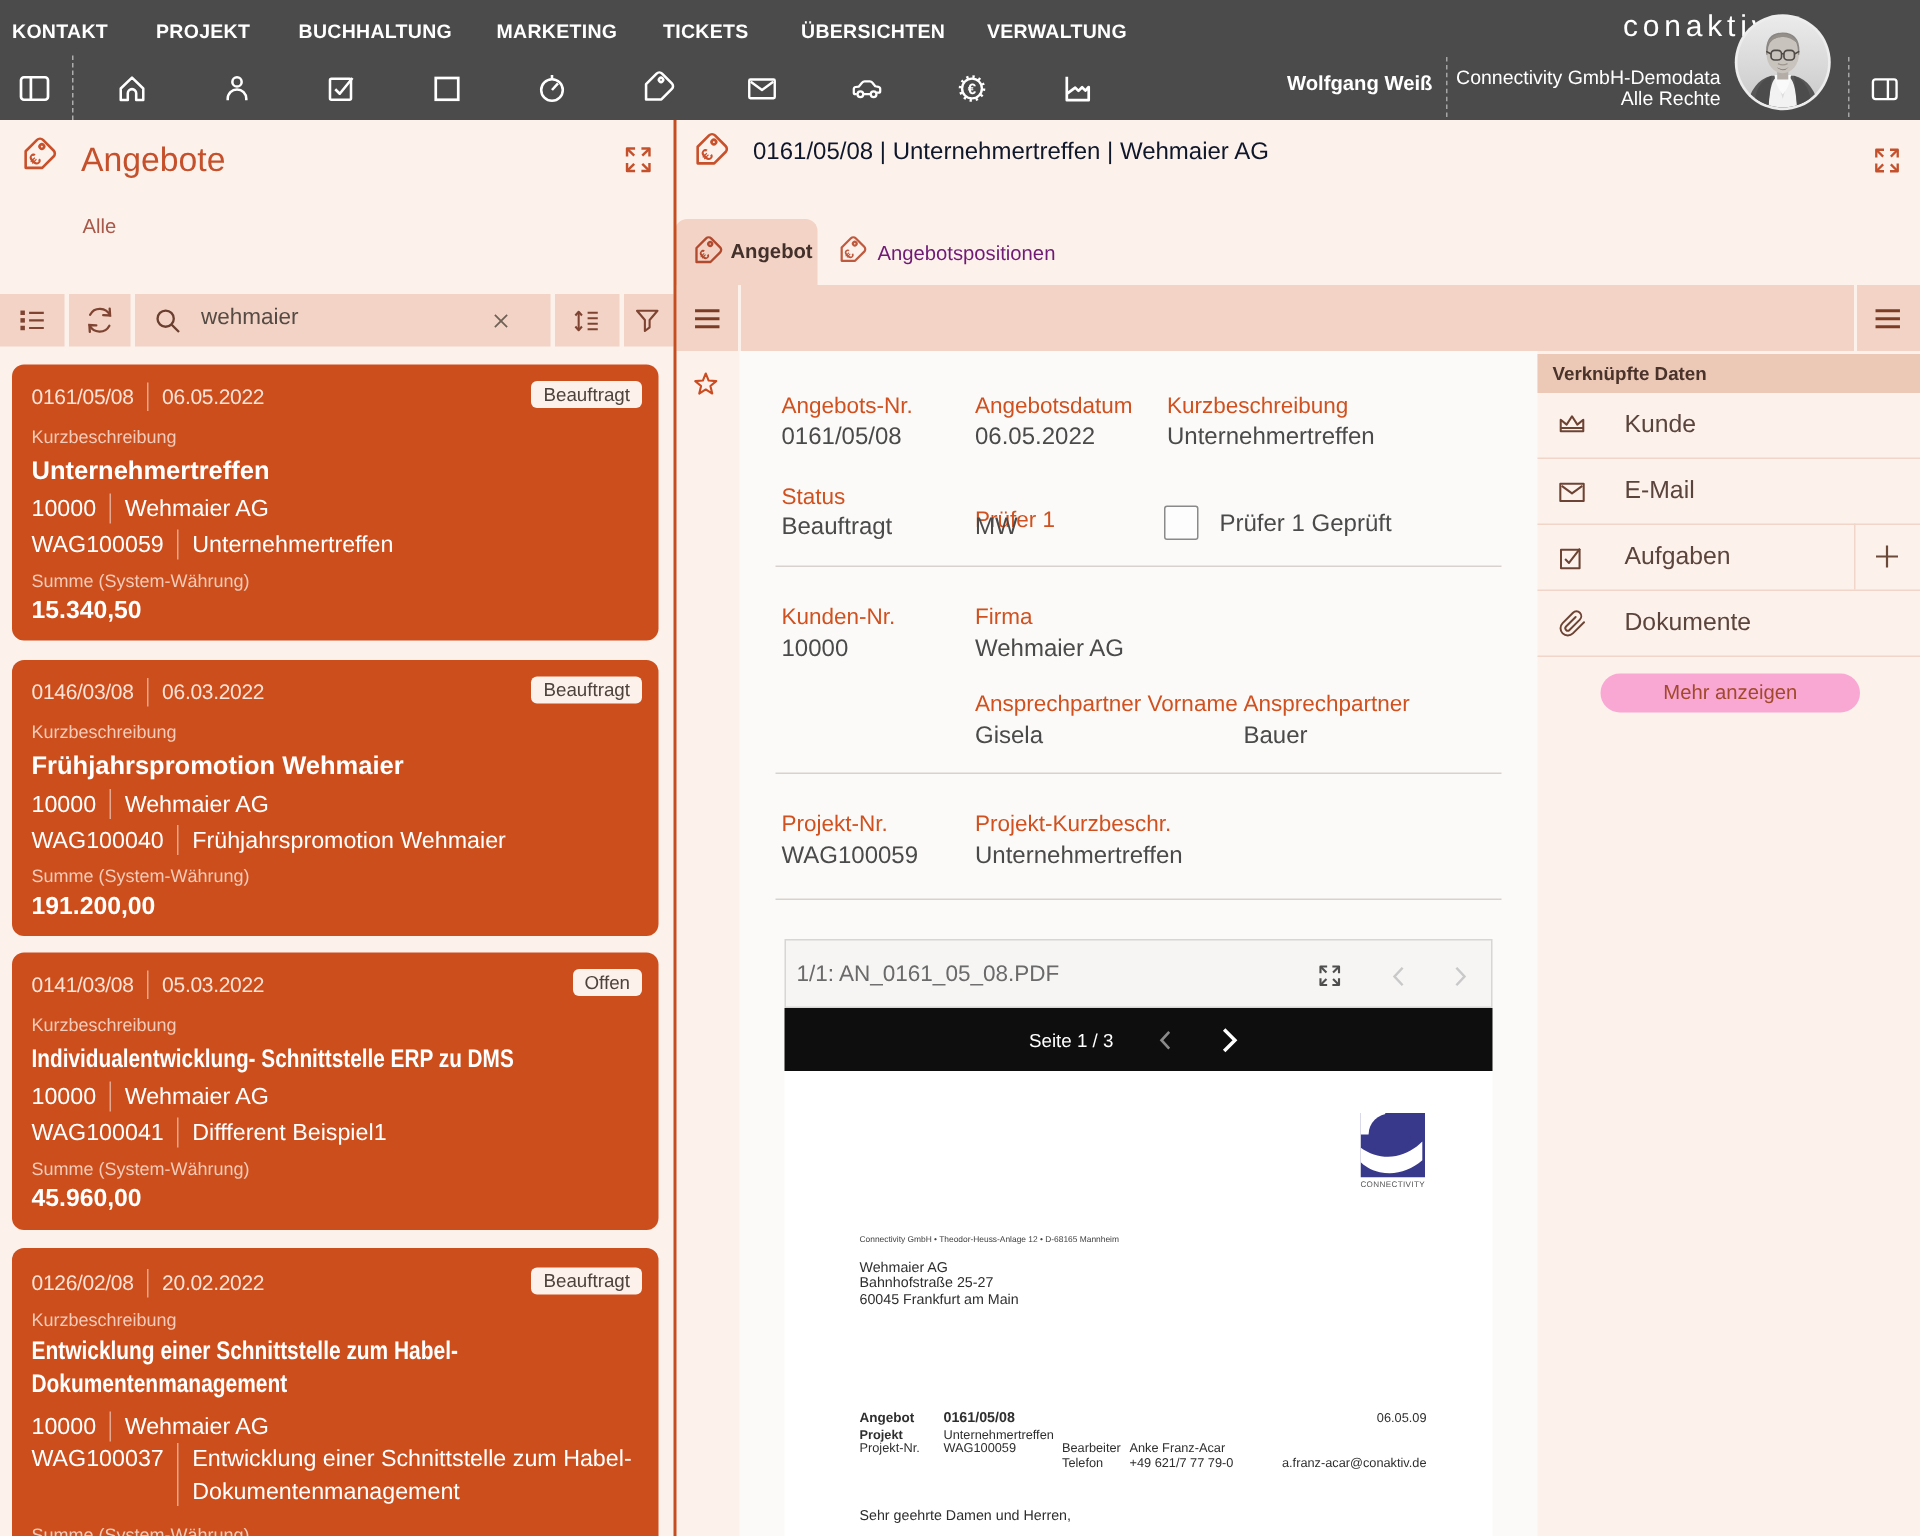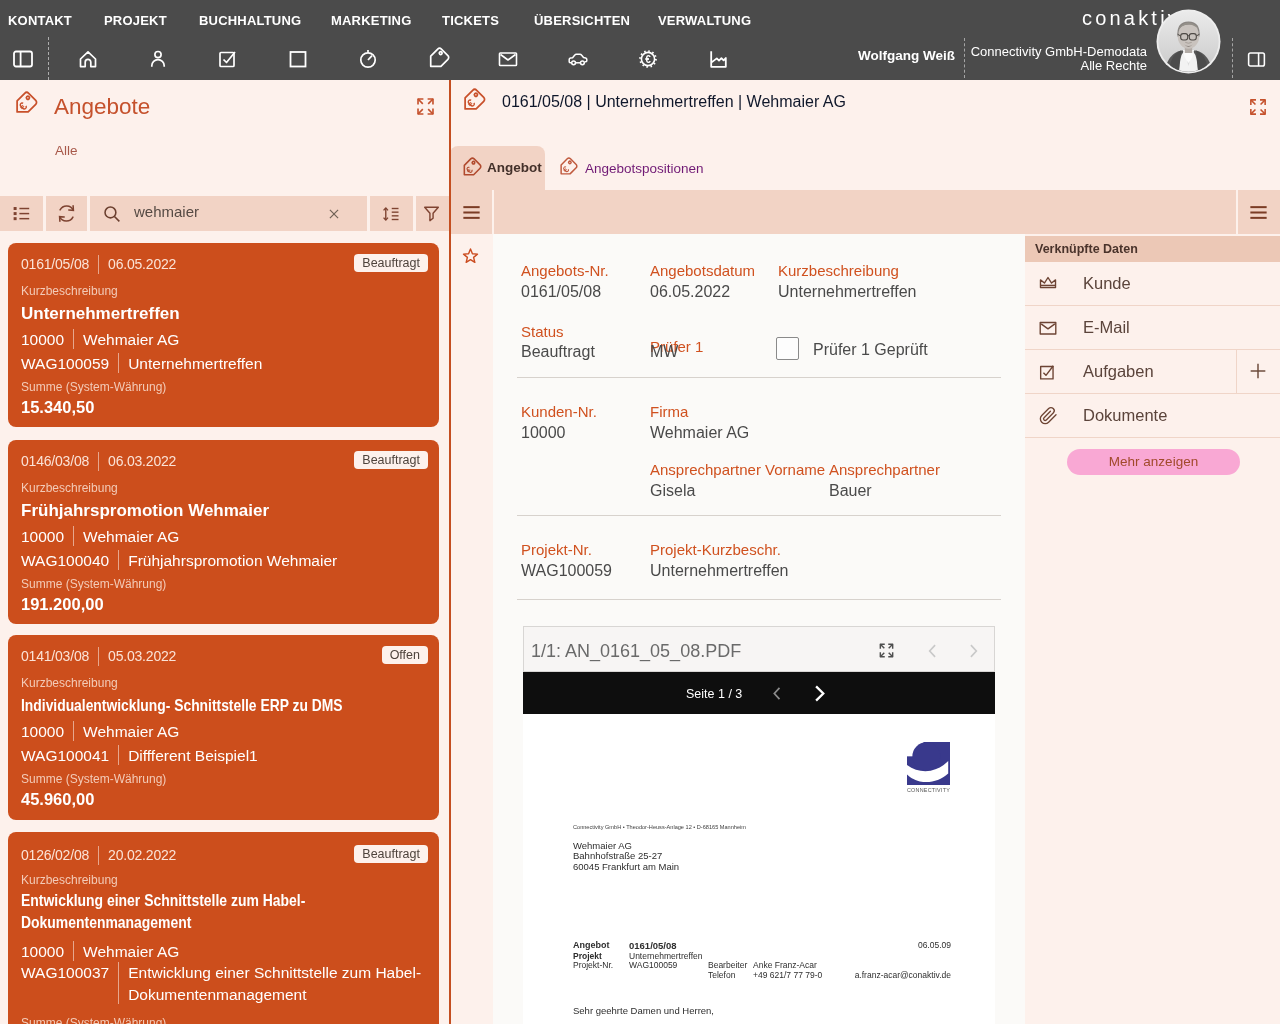--- a/index.html
+++ b/index.html
@@ -43,21 +43,21 @@
   #rp-toolbar { position:absolute; left:451px; top:190px; width:829px; height:44px; background:#f2d3c5; }
   .rtsep { position:absolute; top:190px; width:2px; height:44px; background:#fdf1ec; }
   #content { position:absolute; left:493px; top:234px; width:532px; height:790px; background:#fbfaf8; }
   #starcol { position:absolute; left:451px; top:234px; width:42px; height:790px; background:#fdf1ec; }
   .flab { position:absolute; font-size:15px; color:#d0511f; white-space:nowrap; }
   .fval { position:absolute; font-size:16px; color:#4a4a4a; white-space:nowrap; }
   .hrule { position:absolute; left:517px; width:484px; height:1px; background:#d7d2cd; }
   #checkbox { position:absolute; left:776px; top:337px; width:23px; height:23px; border:1.5px solid #8a8a8a; border-radius:2px; background:#fdfdfd; }
   
   #pdfhead { position:absolute; left:523px; top:626px; width:472px; height:46px; background:#f7f5f4; border:1px solid #d8d6d4; }
-  #pdfname { position:absolute; left:531px; top:641px; font-size:18px; color:#6a6a6a; }
+  #pdfname { position:absolute; left:531px; top:641px; font-size:15px; color:#6a6a6a; }
   #pdfbar { position:absolute; left:523px; top:672px; width:472px; height:42px; background:#0e0e0e; }
   #pdfpage { position:absolute; left:523px; top:714px; width:472px; height:310px; background:#fff; }
   .pdftxt { position:absolute; color:#2e2e2e; }
   
   #sbhead { position:absolute; left:1025px; top:236px; width:255px; height:26px; background:#ecc8b6; }
   #sbhead span { position:absolute; left:10px; top:6px; font-size:12.5px; font-weight:600; color:#4a332b; }
   .sbdiv { position:absolute; left:1025px; width:255px; height:1px; background:#f0d5c8; }
   .sbtext { position:absolute; left:1069px; font-size:16.5px; color:#5b443b;margin-left:14px; }
   #pill { position:absolute; left:1067px; top:449px; width:173px; height:26px; border-radius:13px; background:#f9a8d4; text-align:center; font-size:13.5px; color:#a14a2b; line-height:26px; }
 </style>

